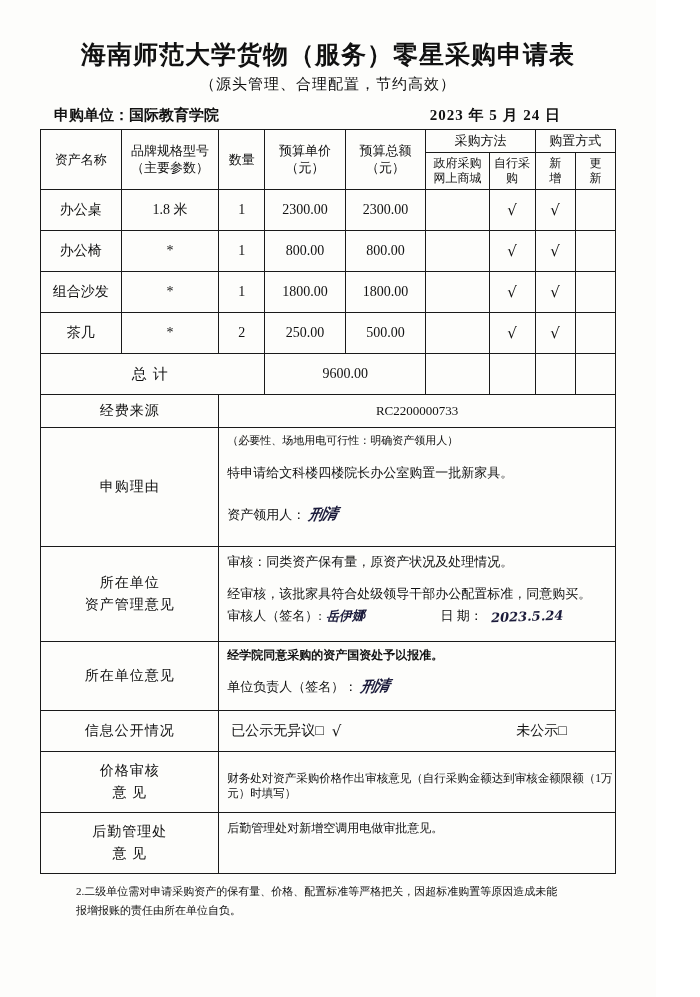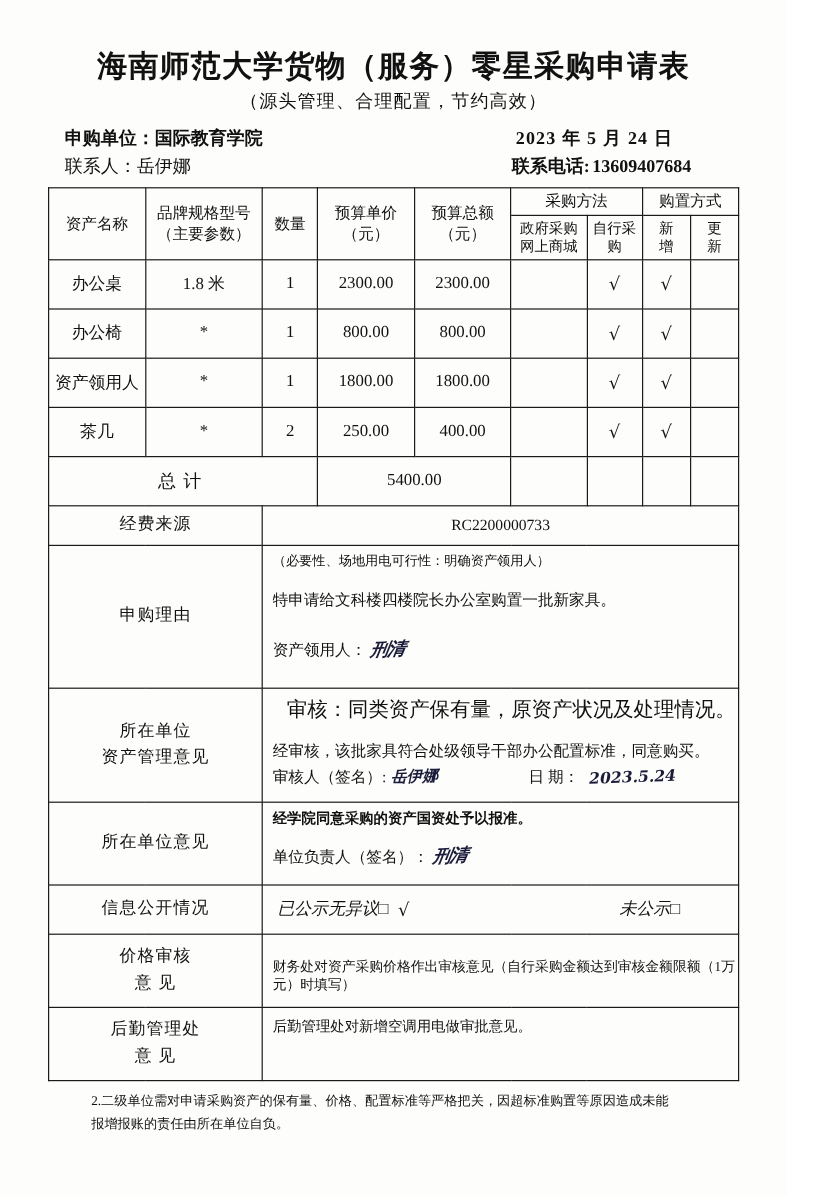--- a/index.html
+++ b/index.html
@@ -97,21 +97,21 @@
   }
   .hand2 {
     font-family: "DejaVu Serif", serif;
     font-style: italic;
     font-weight: bold;
     color: #1b1b3a;
     display: inline-block;
     font-size: 13px;
     transform: rotate(-2deg);
   }
-  .pub-row { font-size: 14px; text-align: right; padding-left: 10px; font-style: italic; }
+  .pub-row { font-size: 14px; text-align: right; padding-left: 10px; }
   .pub-inner { display: flex; align-items: center; }
   .pub-gap { width: 115px; }
   .footer {
     margin-top: 8px;
     font-size: 11px;
     line-height: 1.7;
     padding-left: 10px;
   }
   .footer .fl { display: block; }
   .indent { padding-left: 26px; display: block; }
@@ -125,27 +125,20 @@
   <div class="title">海南师范大学货物（服务）零星采购申请表</div>
   <div class="subtitle">（源头管理、合理配置，节约高效）</div>
 
   <div class="meta-row">
     <span class="label">申购单位：</span>
     <span class="value">国际教育学院</span>
     <span class="meta-spacer"></span>
     <span class="meta-date">2023 年 5 月 24 日</span>
   </div>
 
-  <div class="meta-row2">
-    <span class="label">联系人：</span>
-    <span class="value">岳伊娜</span>
-    <span class="meta-spacer"></span>
-    <span class="meta-phone">联系电话:</span>
-    <span class="meta-phone" style="padding-right:40px; margin-left:-18px;">13609407684</span>
-  </div>
 
   <table class="main">
     <colgroup>
       <col style="width:14%">
       <col style="width:17%">
       <col style="width:8%">
       <col style="width:14%">
       <col style="width:14%">
       <col style="width:11%">
       <col style="width:8%">
@@ -206,45 +199,45 @@
         <td class="rowcell">*</td>
         <td class="rowcell">1</td>
         <td class="rowcell">800.00</td>
         <td class="rowcell">800.00</td>
         <td class="rowcell check"></td>
         <td class="rowcell check">√</td>
         <td class="rowcell check">√</td>
         <td class="rowcell check"></td>
       </tr>
       <tr>
-        <td class="rowcell name-cell">资产领用人</td>
+        <td class="rowcell name-cell">组合沙发</td>
         <td class="rowcell">*</td>
         <td class="rowcell">1</td>
         <td class="rowcell">1800.00</td>
         <td class="rowcell">1800.00</td>
         <td class="rowcell check"></td>
         <td class="rowcell check">√</td>
         <td class="rowcell check">√</td>
         <td class="rowcell check"></td>
       </tr>
       <tr>
         <td class="rowcell name-cell">茶几</td>
         <td class="rowcell">*</td>
         <td class="rowcell">2</td>
         <td class="rowcell">250.00</td>
-        <td class="rowcell">400.00</td>
+        <td class="rowcell">500.00</td>
         <td class="rowcell check"></td>
         <td class="rowcell check">√</td>
         <td class="rowcell check">√</td>
         <td class="rowcell check"></td>
       </tr>
 
       <tr>
         <td colspan="3" class="rowcell total-label">总计</td>
-        <td colspan="2" class="rowcell">5400.00</td>
+        <td colspan="2" class="rowcell">9600.00</td>
         <td class="rowcell"></td>
         <td class="rowcell"></td>
         <td class="rowcell"></td>
         <td class="rowcell"></td>
       </tr>
 
       <tr>
         <td colspan="2" class="lbl-cell" style="height:26px">经费来源</td>
         <td colspan="7" style="font-size:13px;">RC2200000733</td>
       </tr>
@@ -260,21 +253,21 @@
           </div>
         </td>
       </tr>
 
       <tr>
         <td colspan="2" class="lbl-cell">
           <div>所在单位</div>
           <div>资产管理意见</div>
         </td>
         <td colspan="7" style="height:88px; vertical-align:top;">
-          <div class="note-small" style="margin-top:3px; font-size:17px;text-align:right;">审核：同类资产保有量，原资产状况及处理情况。</div>
+          <div class="note-small" style="margin-top:3px; font-size:13px;">审核：同类资产保有量，原资产状况及处理情况。</div>
           <div class="body-text" style="margin-top:12px;">经审核，该批家具符合处级领导干部办公配置标准，同意购买。</div>
           <div class="body-text" style="display:flex; align-items:center;">
             <span>审核人（签名）:</span>
             <span class="hand2" style="margin-left:4px;">岳伊娜</span>
             <span style="flex:1"></span>
             <span style="padding-right:8px;">日 期：</span>
             <span class="hand2" style="padding-right:50px;">2023.5.24</span>
           </div>
         </td>
       </tr>

